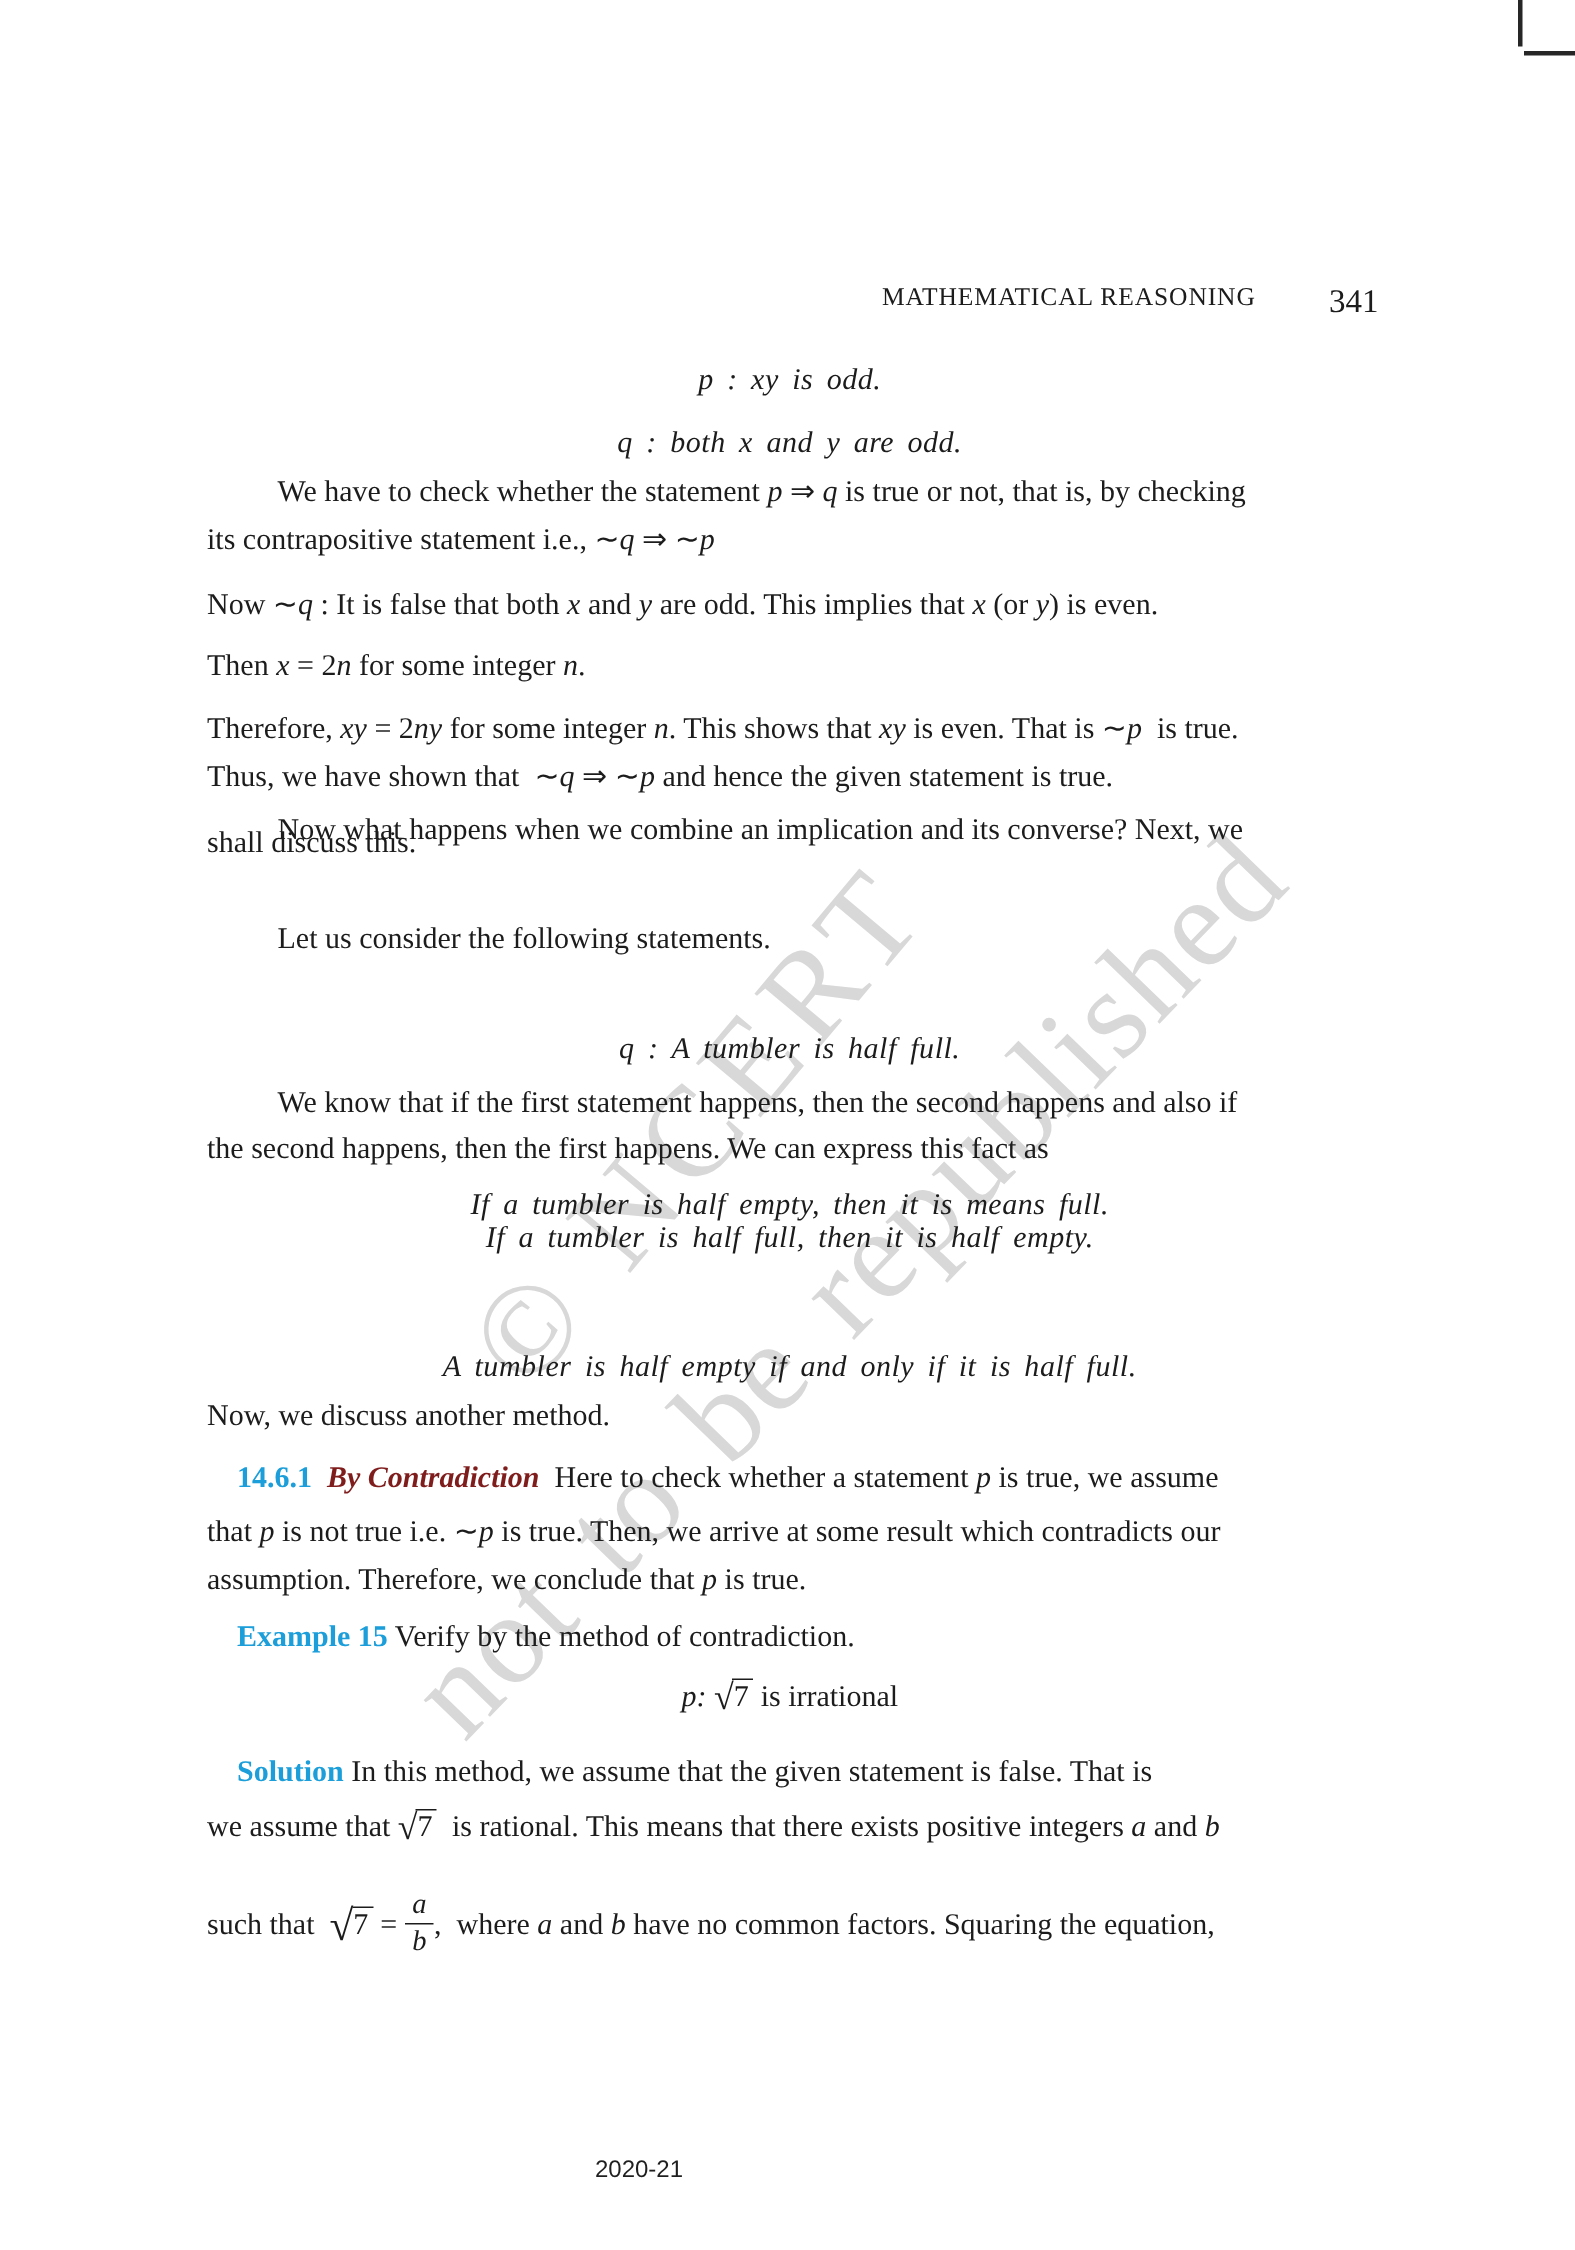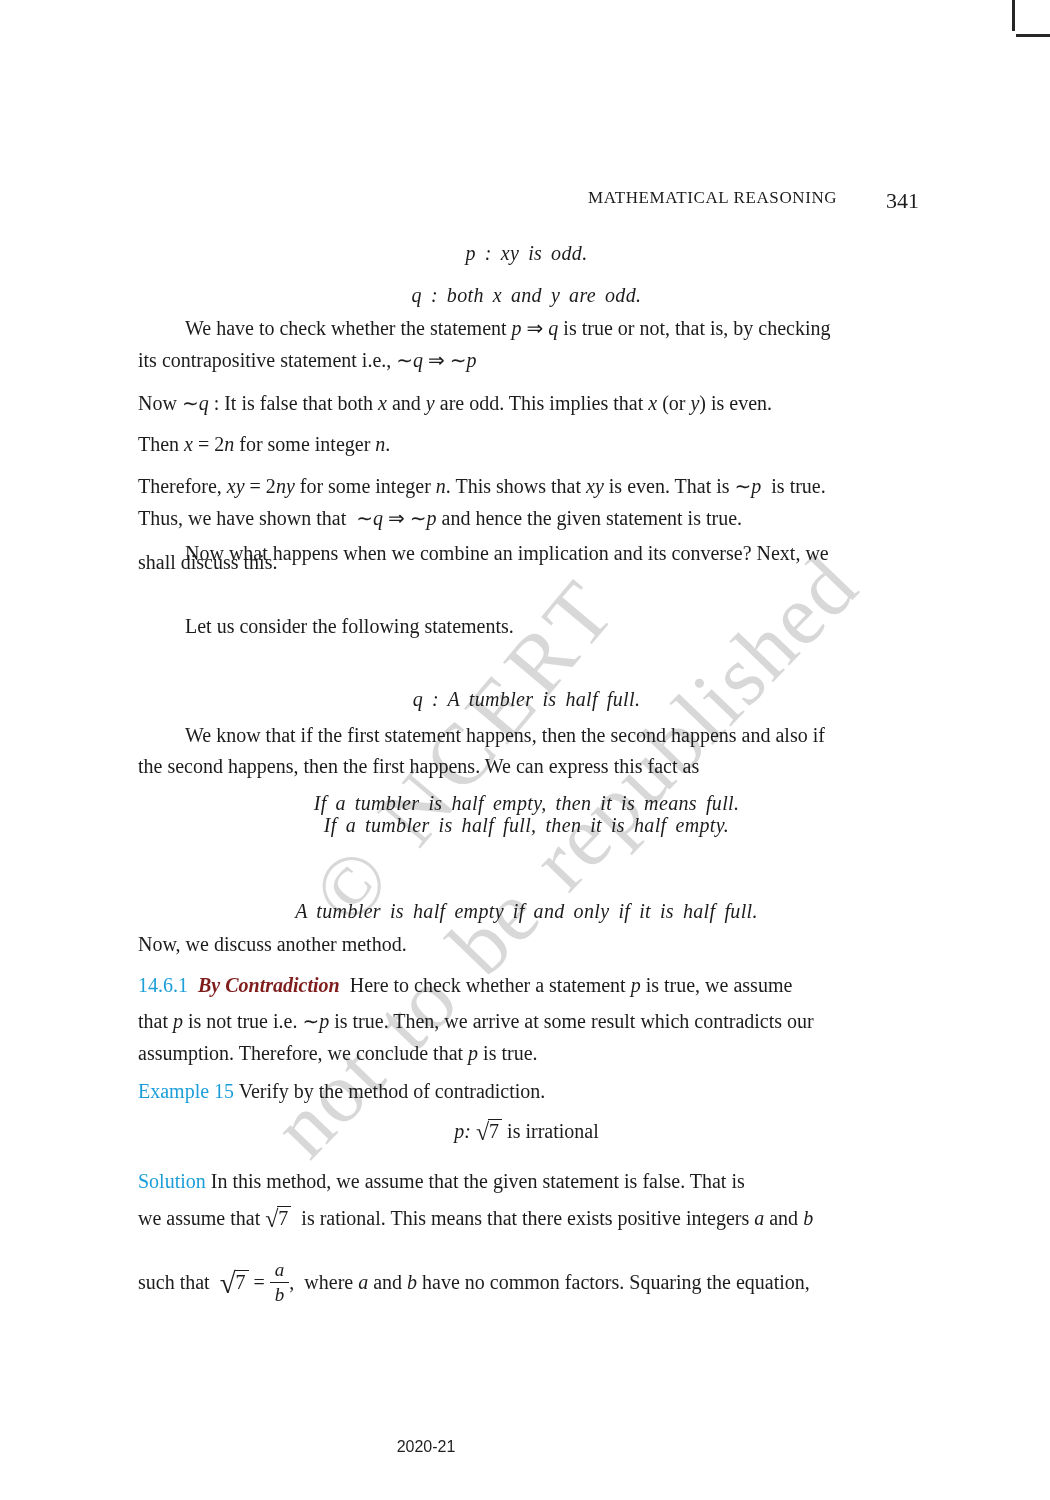--- a/index.html
+++ b/index.html
@@ -18,21 +18,21 @@
   .header-page{position:absolute;left:886px;top:188px;font-size:22px;z-index:2;}
   
   #content-layer{position:absolute;inset:0;z-index:2;}
   .line{position:absolute;white-space:pre;font-size:20px;line-height:26px;color:#1c1c1c;}
   .line.left{left:138px;}
   .line.indent{left:185px;}
   .line.center{left:138px;width:777px;text-align:center;}
   .line.cit{word-spacing:0.18em;letter-spacing:0.35px;}
   .seg{font-style:normal;}
   .it{font-style:italic;}
-  .bb{font-weight:normal;}
+  .bb{font-weight:bold;margin-left:20px;}
   .bbi{font-weight:bold;font-style:italic;}
   
   .sqrt{display:inline;white-space:nowrap;}
   .sqrt .rdx{font-style:normal;font-size:1.2em;line-height:0;vertical-align:-2px;}
   .sqrt .rcd{font-style:normal;border-top:1.6px solid currentColor;padding:0 3px 0 1px;margin-left:-1px;}
   
   .frac{display:inline-block;vertical-align:middle;text-align:center;font-style:italic;
         line-height:1.05;font-size:19px;position:relative;top:-2px;}
   .frac .num{display:block;border-bottom:1.7px solid #1c1c1c;padding:0 5px 2px 5px;}
   .frac .den{display:block;padding-top:2px;}

